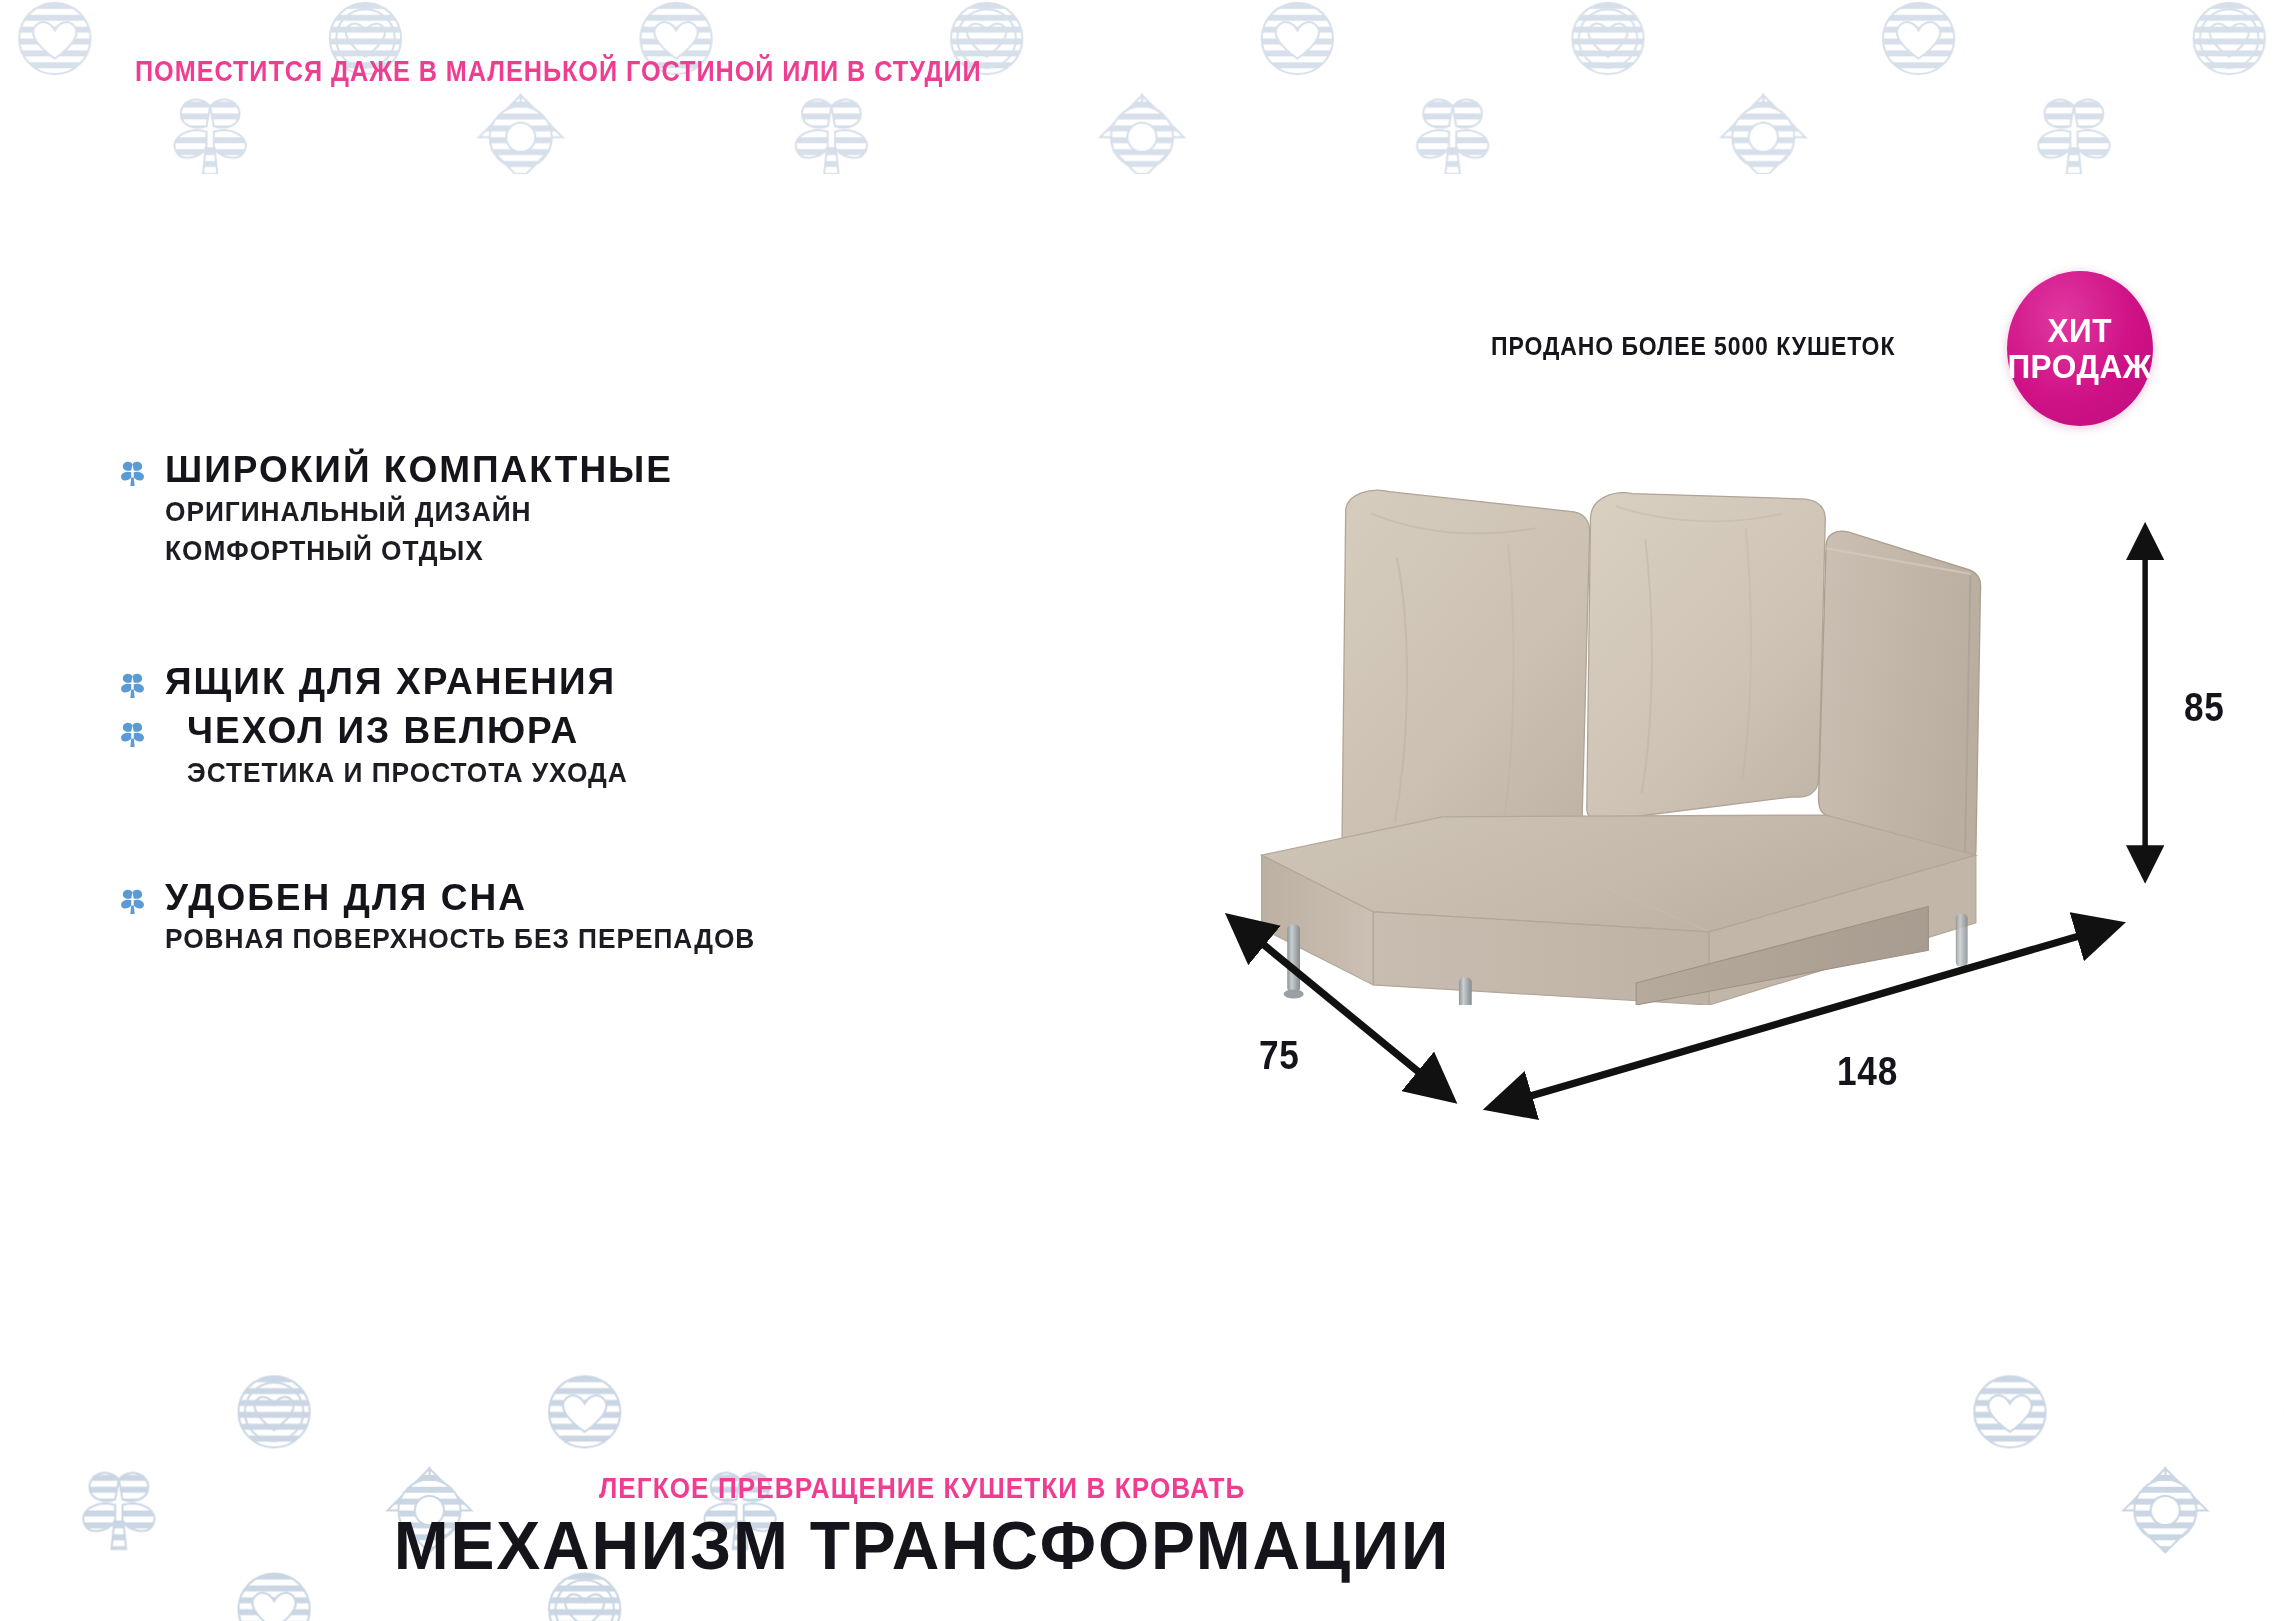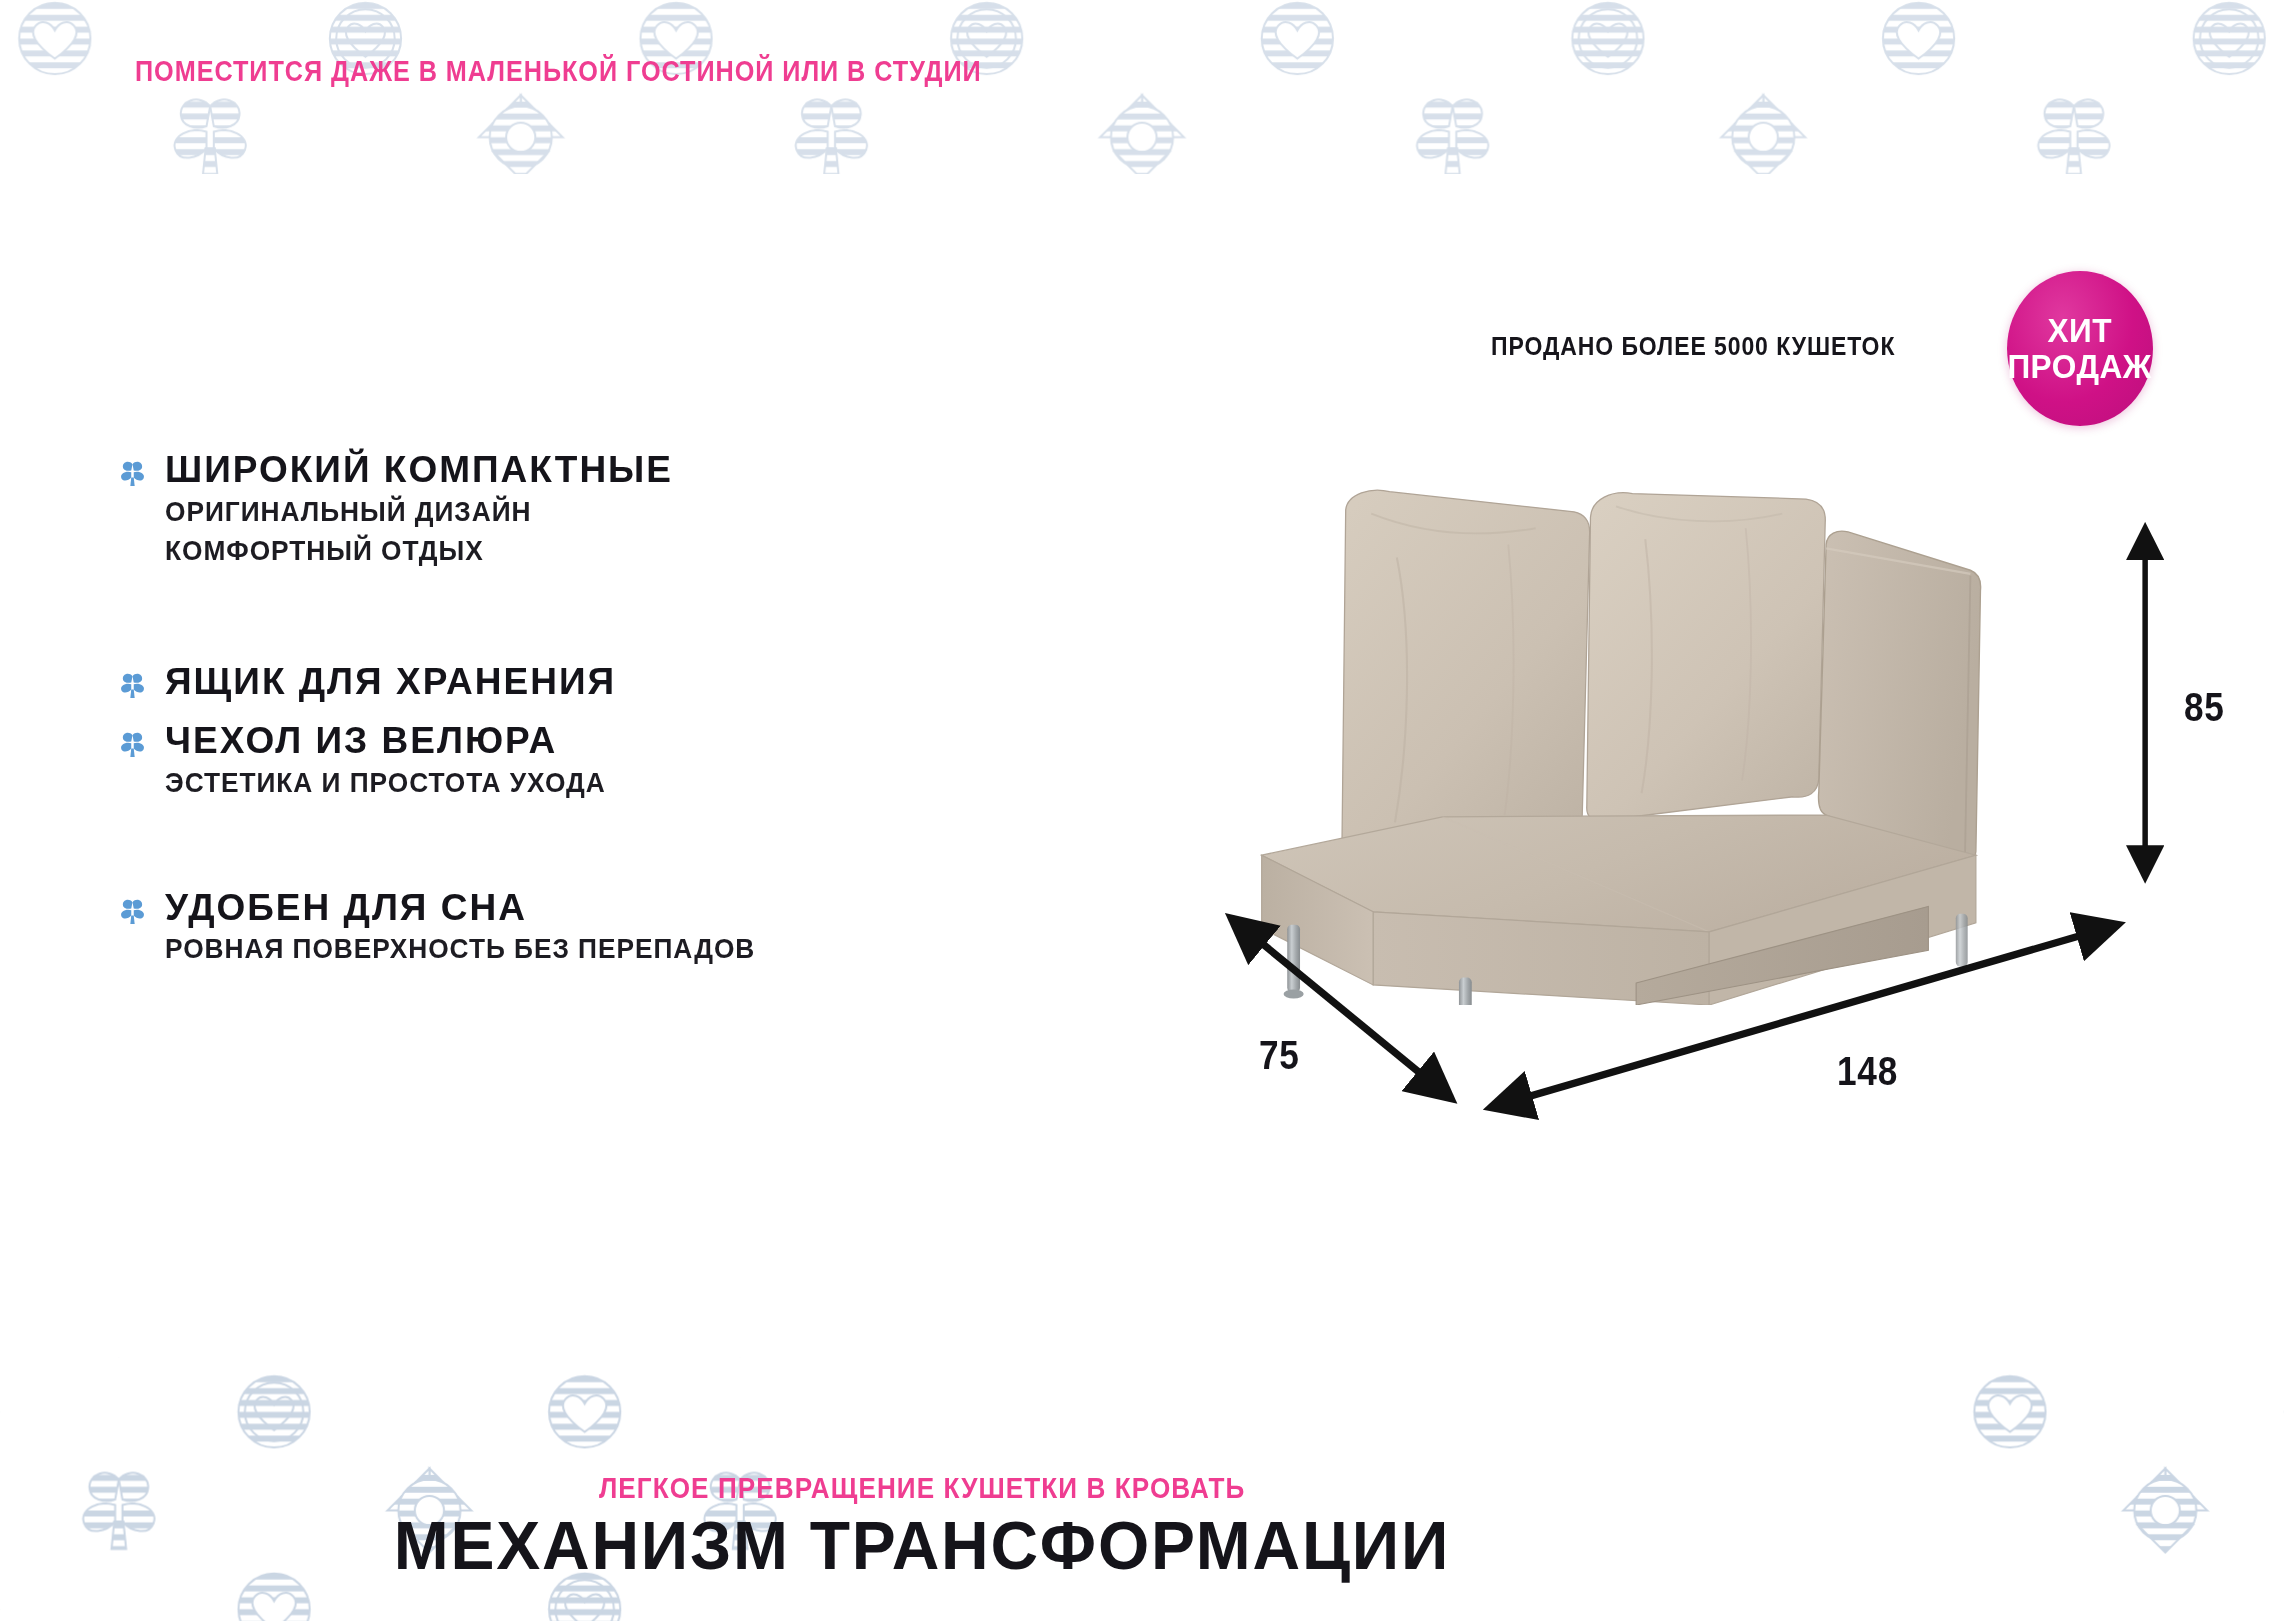--- a/index.html
+++ b/index.html
@@ -47,36 +47,36 @@
   }
   #hit-badge .bl{
     color:#fff;font-weight:700;line-height:1.02;text-align:center;
     transform:scaleX(0.93);
   }
   #badge-l1{font-size:34px;letter-spacing:0.5px;}
   #badge-l2{font-size:34px;letter-spacing:0.5px;margin-top:0.9px;}
 
   
   #features{position:absolute;left:117px;top:450px;z-index:5;width:914px;}
-  .feature{display:flex;align-items:flex-start;margin-bottom:17px;}
+  .feature{display:flex;align-items:flex-start;margin-bottom:7px;}
   .feature + .feature{margin-top:0;}
   .f-bullet{width:48px;flex:0 0 48px;padding-top:8.2px;}
   .f-text{flex:1;}
   .f-title{
     font-size:37px;font-weight:700;letter-spacing:2px;color:#15141a;
     line-height:1.06;white-space:nowrap;
   }
   .f-sub{
     font-size:27.4px;font-weight:700;letter-spacing:1px;color:#1d1c22;
     line-height:1.28;white-space:nowrap;margin-top:4.6px;
     transform:scaleX(0.96);transform-origin:left center;
   }
   #feature-0{margin-bottom:93px;}
   #feature-1{}
-  #feature-2{margin-bottom:88px;}
+  #feature-2{margin-bottom:88px;gap:22px;}
 
   
   #sofa-stage{position:absolute;left:1234px;top:457px;width:786px;height:548px;z-index:3;}
   #sofa-stage svg{display:block;}
 
   
   .dim-layer{position:absolute;left:0;top:0;width:2284px;height:1622px;z-index:7;pointer-events:none;}
   .dim-label{
     position:absolute;font-size:40px;font-weight:700;color:#15141a;
     letter-spacing:0.9px;z-index:8;transform:scaleX(0.88);transform-origin:left center;

